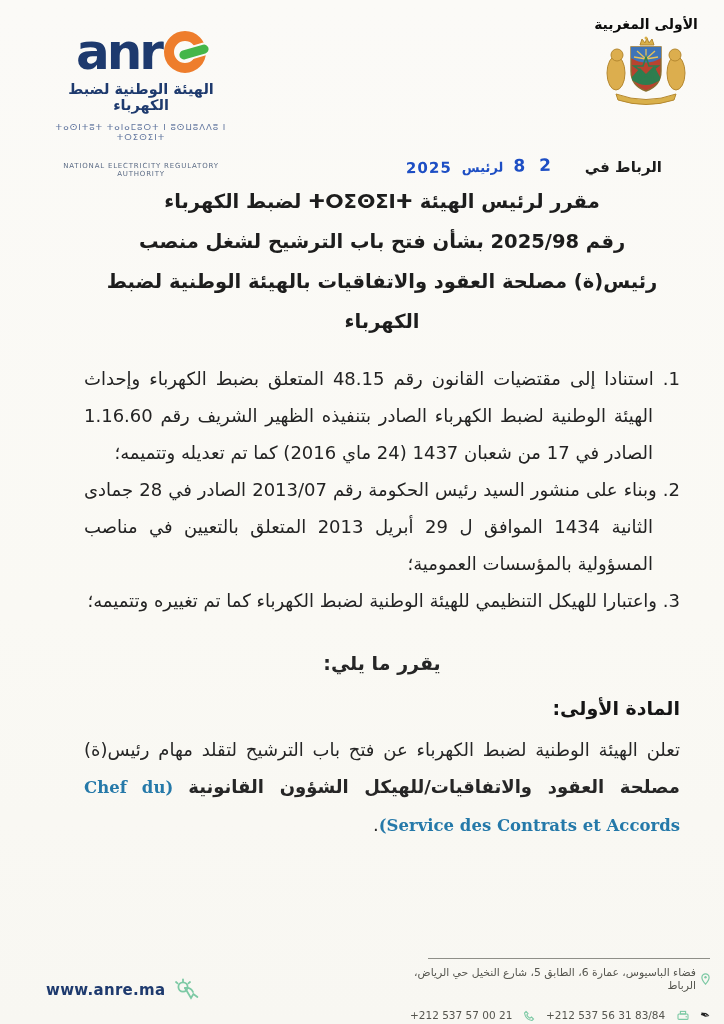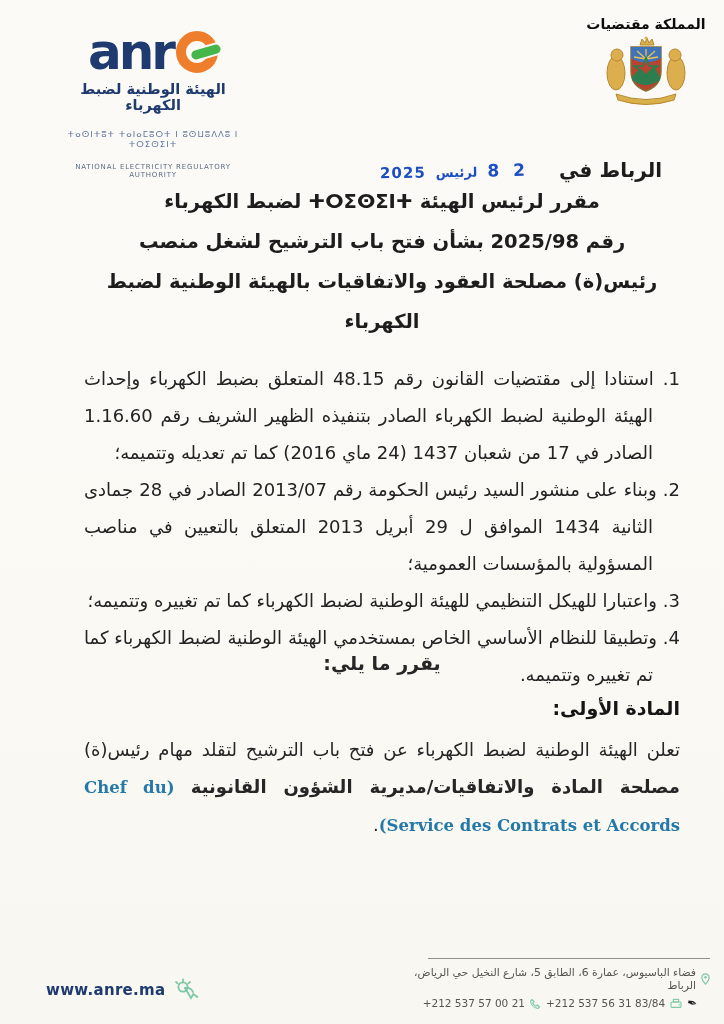--- a/index.html
+++ b/index.html
@@ -1,35 +1,35 @@
 <!DOCTYPE html>
 <html lang="ar"><head>
 <meta charset="utf-8">
 <style>
   html,body{margin:0;padding:0;}
   body{background:#faf9f5;font-family:"DejaVu Sans",sans-serif;}
   .page{position:relative;width:724px;height:1024px;background:linear-gradient(180deg,#fbfaf7 0%,#faf9f4 60%,#f8f7f2 100%);overflow:hidden;color:#262626;}
 
   
-  .logo{position:absolute;left:58px;top:26px;width:190px;text-align:center;}
+  .logo{position:absolute;left:46px;top:26px;width:190px;text-align:center;}
   .brand{display:flex;align-items:center;justify-content:center;height:52px;}
   .brand-text{font-size:50px;font-weight:bold;color:#1e3a6e;letter-spacing:-3px;line-height:1;}
   .logo-e{display:inline-block;width:22px;height:22px;border:10px solid #ee7d2c;border-radius:50%;position:relative;margin-left:3px;}
   .logo-e-bar{position:absolute;right:-13px;top:50%;width:30px;height:9px;background:#45b649;border-radius:5px;transform:translateY(-50%) rotate(-16deg);box-shadow:0 0 0 2px #fbfaf7;}
   .logo-ar{color:#1e3a6e;font-weight:bold;font-size:14.5px;margin-top:3px;direction:rtl;}
-  .logo-tf{color:#3a5488;font-size:8.5px;margin-top:16px;letter-spacing:1px;opacity:.8;}
-  .logo-en{color:#5b6b85;font-size:7px;letter-spacing:.8px;margin-top:14px;}
+  .logo-tf{color:#3a5488;font-size:8.5px;margin-top:9px;letter-spacing:1px;opacity:.8;}
+  .logo-en{color:#5b6b85;font-size:7px;letter-spacing:.8px;margin-top:20px;}
 
   .kingdom{position:absolute;right:18px;top:16px;width:120px;text-align:center;}
   .kingdom-title{font-weight:bold;font-size:14px;color:#0c0c0c;direction:rtl;}
   .coat{margin-top:3px;}
 
   
   .dateline{position:absolute;top:110px;right:62px;direction:rtl;display:flex;align-items:baseline;gap:30px;}
-  .place{font-size:20px;font-weight:bold;color:#1c1c1c;margin-top:48px;}
+  .place{font-size:15px;font-weight:bold;color:#1c1c1c;margin-top:48px;}
   .stamp{direction:rtl;display:flex;gap:10px;align-items:baseline;color:#1d4ec4;font-weight:bold;transform:rotate(-1deg);}
   .stamp-day{font-size:17px;letter-spacing:4px;}
   .stamp-month{font-size:13px;}
   .stamp-year{font-size:15px;letter-spacing:1px;}
 
   
   .col{position:absolute;left:84px;width:596px;direction:rtl;}
   .title-block{top:182px;text-align:center;font-weight:bold;font-size:19.5px;line-height:40px;color:#1d1d1d;}
   .intro{top:306px;text-align:right;font-size:18px;}
   .preamble{top:360px;}
@@ -40,21 +40,21 @@
   .article-body{top:731px;font-size:18px;line-height:37px;text-align:justify;}
   .article-body .b{font-weight:bold;}
   .article-body .french{color:#2579a9;font-weight:bold;font-family:"DejaVu Serif",serif;font-size:16.5px;}
 
   
   .footer-site{position:absolute;left:46px;top:978px;display:flex;align-items:center;gap:8px;}
   .site-url{color:#1e3a6e;font-weight:bold;font-size:15px;letter-spacing:.3px;}
   .footer-right{position:absolute;right:14px;top:958px;width:300px;direction:rtl;text-align:right;color:#55554e;}
   .sep{border-top:1.6px solid #8f8f88;width:282px;margin:0 0 7px auto;}
   .addr{font-size:10.8px;display:flex;gap:5px;justify-content:flex-start;align-items:center;direction:rtl;}
-  .phones{direction:ltr;display:flex;gap:5px;align-items:center;justify-content:center;font-size:10.5px;margin-top:4px;}
+  .phones{direction:ltr;display:flex;gap:5px;align-items:center;justify-content:space-between;font-size:10.5px;margin-top:16px;}
   .ink{color:#222;font-size:12px;transform:rotate(14deg);display:inline-block;}
   .gi{flex:none;}
 </style>
 </head>
 <body>
 
 <div class="page">
 
   <div class="logo">
     <div class="brand">
@@ -62,21 +62,21 @@
       <span class="logo-e">
           <span class="logo-e-bar"></span>
         </span>
     </div>
     <div class="logo-ar">الهيئة الوطنية لضبط الكهرباء</div>
     <div class="logo-tf">ⵜⴰⵙⵏⵜⵓⵜ ⵜⴰⵏⴰⵎⵓⵔⵜ ⵏ ⵓⵙⵡⵓⴷⴷⵓ ⵏ ⵜⵔⵉⵙⵉⵏⵜ</div>
     <div class="logo-en">NATIONAL ELECTRICITY REGULATORY AUTHORITY</div>
   </div>
 
   <div class="kingdom">
-    <div class="kingdom-title">المملكة مقتضيات</div>
+    <div class="kingdom-title">الأولى المغربية</div>
     <svg class="coat" width="90" height="70" viewBox="0 0 90 70">
       <path d="M39 10 l2-6 3 4 2-5 2 5 3-4 2 6 z" fill="#d9b04a" stroke="#b5882f" stroke-width="1"></path>
       <circle cx="45" cy="3" r="1.5" fill="#d9b04a"></circle>
       <path d="M15 59 q30 11 60 0 l-2 6 q-28 9 -56 0 z" fill="#d9b04a" stroke="#b5882f" stroke-width="1"></path>
       <ellipse cx="15" cy="38" rx="9" ry="17" fill="#dcae4e" stroke="#b5882f" stroke-width="1"></ellipse>
       <circle cx="16" cy="20" r="6" fill="#dcae4e" stroke="#b5882f" stroke-width="1"></circle>
       <ellipse cx="75" cy="38" rx="9" ry="17" fill="#dcae4e" stroke="#b5882f" stroke-width="1"></ellipse>
       <circle cx="74" cy="20" r="6" fill="#dcae4e" stroke="#b5882f" stroke-width="1"></circle>
       <path d="M30 12 h30 v24 q0 15 -15 20 q-15 -5 -15 -20 z" fill="#b8432f" stroke="#8a6d2f" stroke-width="1.4"></path>
       <path d="M30 12 h30 v11 q-15 9 -30 0 z" fill="#3f74b8"></path>
@@ -105,27 +105,26 @@
     <div>مقرر لرئيس الهيئة ⵜⵔⵉⵙⵉⵏⵜ لضبط الكهرباء</div>
     <div>رقم 2025/98 بشأن فتح باب الترشيح لشغل منصب</div>
     <div>رئيس(ة) مصلحة العقود والاتفاقيات بالهيئة الوطنية لضبط الكهرباء</div>
   </div>
 
 
   <div class="col preamble">
       <div class="item"><span class="num">1.</span> <span>استنادا إلى مقتضيات القانون رقم 48.15 المتعلق بضبط الكهرباء وإحداث الهيئة الوطنية لضبط الكهرباء الصادر بتنفيذه الظهير الشريف رقم 1.16.60 الصادر في 17 من شعبان 1437 (24 ماي 2016) كما تم تعديله وتتميمه؛</span></div>
       <div class="item"><span class="num">2.</span> <span>وبناء على منشور السيد رئيس الحكومة رقم 2013/07 الصادر في 28 جمادى الثانية 1434 الموافق ل 29 أبريل 2013 المتعلق بالتعيين في مناصب المسؤولية بالمؤسسات العمومية؛</span></div>
       <div class="item"><span class="num">3.</span> <span>واعتبارا للهيكل التنظيمي للهيئة الوطنية لضبط الكهرباء كما تم تغييره وتتميمه؛</span></div>
-      <div class="item"><span class="num">4.</span> <span>وتطبيقا للنظام الأساسي الخاص بمستخدمي الهيئة الوطنية لضبط الكهرباء كما تم تغييره وتتميمه.</span></div>
     </div>
 
   <div class="col lead">يقرر ما يلي:</div>
 
   <div class="col article-head">المادة الأولى:</div>
-  <div class="col article-body"><span>تعلن الهيئة الوطنية لضبط الكهرباء عن فتح باب الترشيح لتقلد مهام رئيس(ة) </span><span class="b">مصلحة المادة والاتفاقيات/مديرية الشؤون القانونية</span><span> </span><span class="french">(Chef du Service des Contrats et Accords)</span><span>.</span></div>
+  <div class="col article-body"><span>تعلن الهيئة الوطنية لضبط الكهرباء عن فتح باب الترشيح لتقلد مهام رئيس(ة) </span><span class="b">مصلحة العقود والاتفاقيات/للهيكل الشؤون القانونية</span><span> </span><span class="french">(Chef du Service des Contrats et Accords)</span><span>.</span></div>
 
   <div class="footer-site">
     <span class="site-url">www.anre.ma</span>
     <svg class="gi" width="26" height="24" viewBox="0 0 26 24">
       <g stroke="#7cc9a4" stroke-width="1.8" fill="none" stroke-linecap="round">
         <path d="M12 10 l6 10 2.4-4 4 3"></path>
         <path d="M12 10 q6 -1 8 4"></path>
         <circle cx="10" cy="9" r="4.6"></circle>
         <line x1="10" y1="1.5" x2="10" y2="3.5"></line>
         <line x1="3" y1="4" x2="4.6" y2="5.4"></line>

